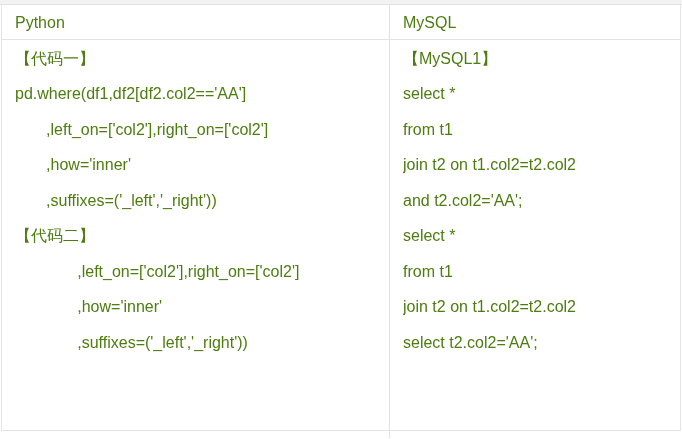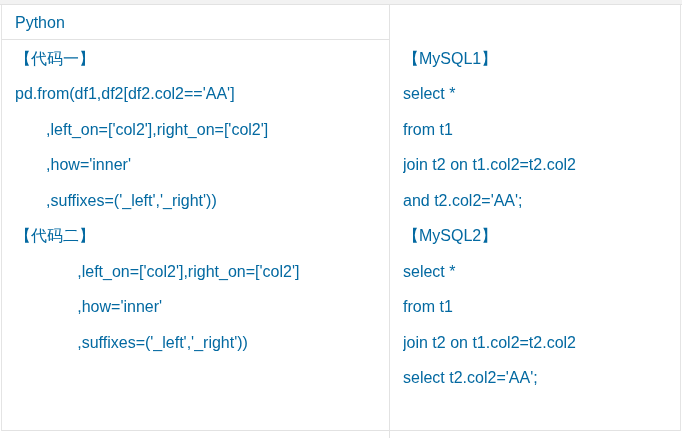--- a/index.html
+++ b/index.html
@@ -3,21 +3,21 @@
 <meta charset="utf-8">
 <style>
   * { margin: 0; padding: 0; box-sizing: border-box; }
   html, body { background: #ffffff; }
   .screen {
     position: relative;
     width: 682px;
     height: 439px;
     background: #ffffff;
     font-family: "Liberation Sans", "DejaVu Sans", sans-serif;
-    color: #0369a1;
+    color: #4d7c0f;
     overflow: hidden;
   }
   .top-strip {
     height: 5px;
     background: #f2f2f2;
     border-bottom: 1px solid #e2e2e2;
   }
   .tbl {
     margin-left: 1px;
     width: 680px;
@@ -70,43 +70,43 @@
 <body>
 
 <div class="screen">
 
   <div class="top-strip"></div>
 
   <div class="tbl">
 
     <div class="hrow">
       <div class="hcell">Python</div>
+      <div class="hcell">MySQL</div>
     </div>
 
     <div class="brow">
 
       <div class="cell">
         <div class="code-line">【代码一】</div>
-        <div class="code-line">pd.from(df1,df2[df2.col2=='AA']</div>
+        <div class="code-line">pd.where(df1,df2[df2.col2=='AA']</div>
         <div class="code-line">       ,left_on=['col2'],right_on=['col2']</div>
         <div class="code-line">       ,how='inner'</div>
         <div class="code-line">       ,suffixes=('_left','_right'))</div>
         <div class="code-line">【代码二】</div>
         <div class="code-line">              ,left_on=['col2'],right_on=['col2']</div>
         <div class="code-line">              ,how='inner'</div>
         <div class="code-line">              ,suffixes=('_left','_right'))</div>
       </div>
 
       <div class="cell">
         <div class="code-line">【MySQL1】</div>
         <div class="code-line">select *</div>
         <div class="code-line">from t1</div>
         <div class="code-line">join t2 on t1.col2=t2.col2</div>
         <div class="code-line">and t2.col2='AA';</div>
-        <div class="code-line">【MySQL2】</div>
         <div class="code-line">select *</div>
         <div class="code-line">from t1</div>
         <div class="code-line">join t2 on t1.col2=t2.col2</div>
         <div class="code-line">select t2.col2='AA';</div>
         <div class="code-line"></div>
       </div>
 
     </div>
   </div>
 

